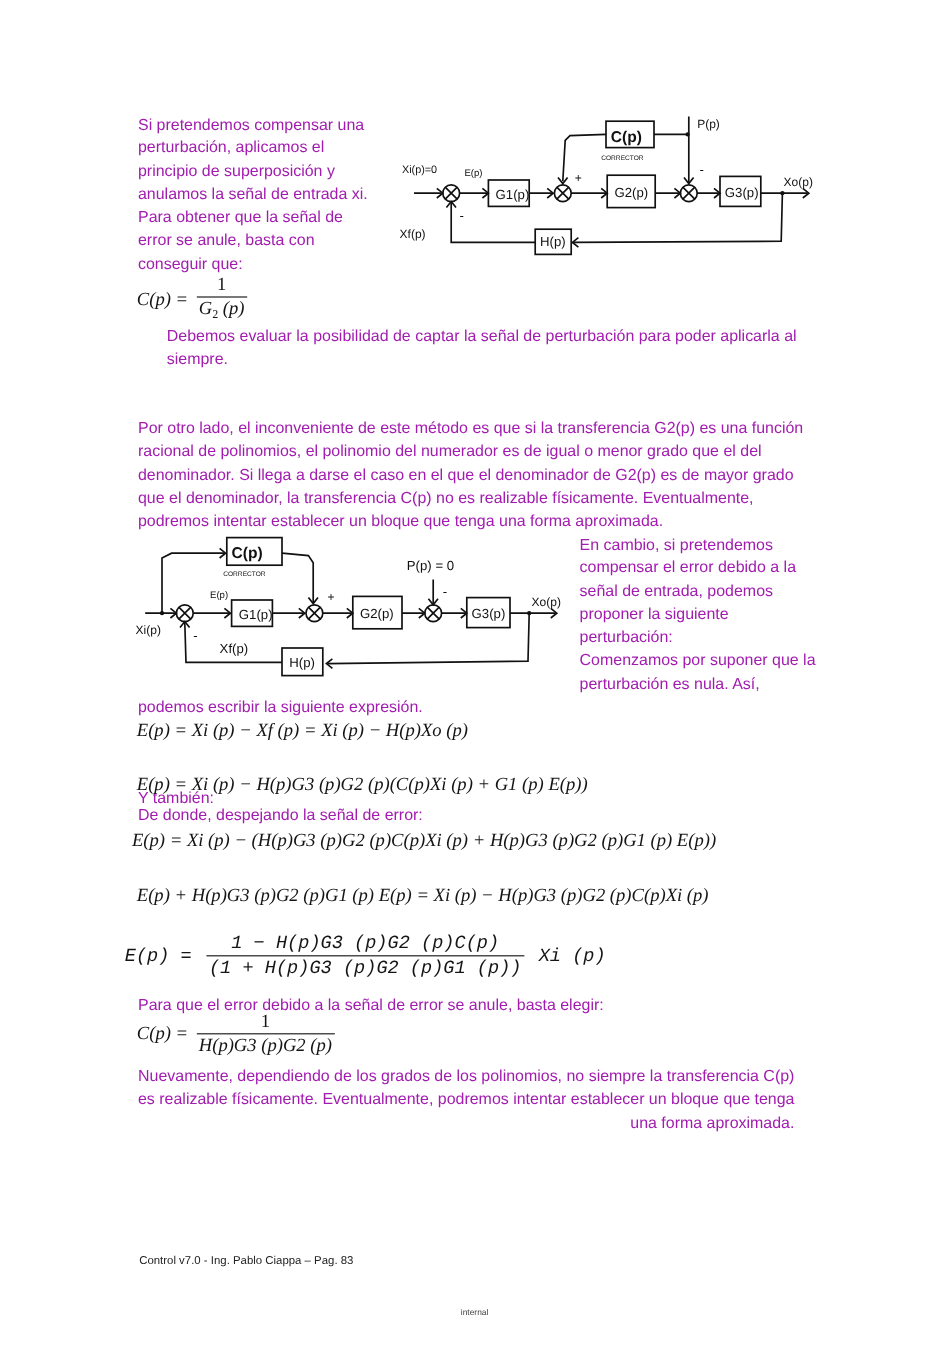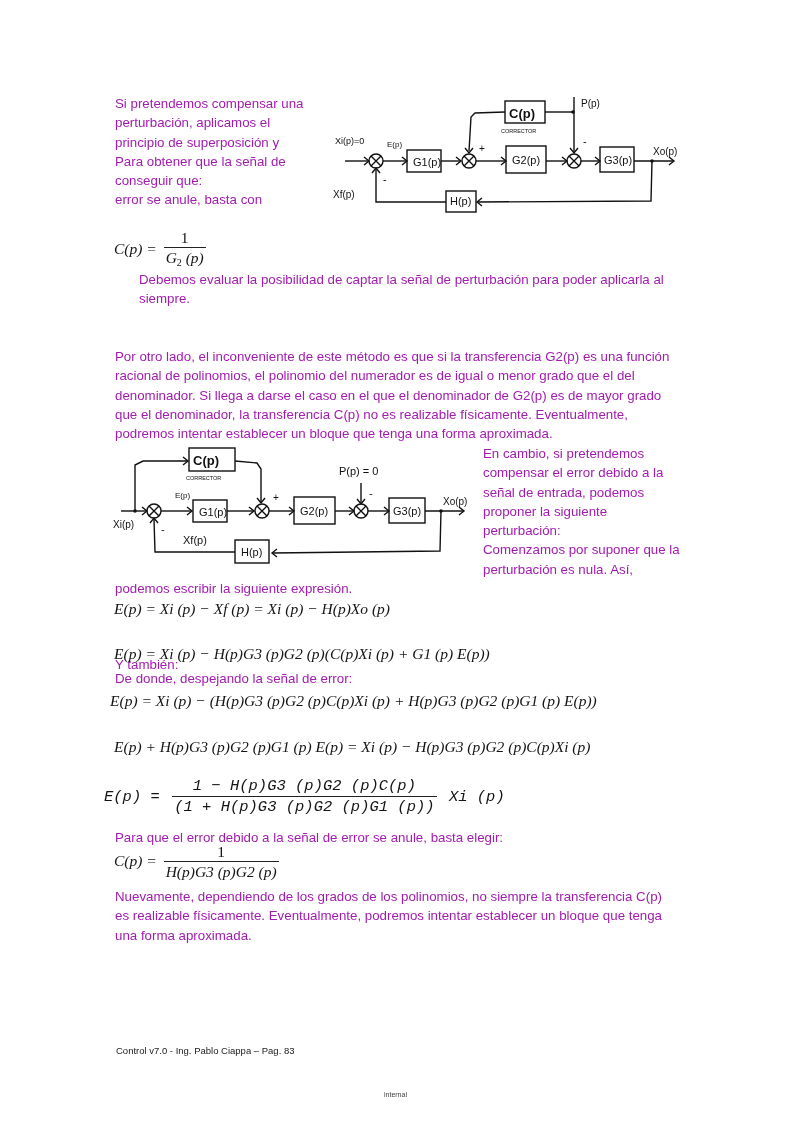--- a/index.html
+++ b/index.html
@@ -19,23 +19,24 @@
   svg text { font-family:"Liberation Sans", sans-serif; fill:#111; }
   svg .hand { stroke:#111; fill:none; stroke-width:1.4; }
 </style>
 </head>
 <body>
 
 <div class="txt" style="left:115px;top:94px;">
   <span class="line">Si pretendemos compensar una</span>
   <span class="line">perturbación, aplicamos el</span>
   <span class="line">principio de superposición y</span>
+  <span class="line">anulamos la señal de entrada xi.</span>
   <span class="line">Para obtener que la señal de</span>
+  <span class="line">error se anule, basta con</span>
   <span class="line">conseguir que:</span>
-  <span class="line">error se anule, basta con</span>
 </div>
 
 <div class="math" style="left:114px;top:228px;">
   <span>C(p) =</span>
   <span class="frac">
     <span class="num up">1</span>
     <span class="den"><span>G</span><sub class="up">2</sub><span> (p)</span></span>
   </span>
 </div>
 
@@ -210,20 +211,20 @@
 <div class="txt" style="left:115px;top:828px;">Para que el error debido a la señal de error se anule, basta elegir:</div>
 
 <div class="math" style="left:114px;top:842px;">
   <span>C(p) =</span>
   <span class="frac">
     <span class="num up">1</span>
     <span class="den">H(p)G3 (p)G2 (p)</span>
   </span>
 </div>
 
-<div class="txt" style="left:115px;top:887px;">
+<div class="txt" style="left:115px;top:887px;text-align:right;">
   <span class="line">Nuevamente, dependiendo de los grados de los polinomios, no siempre la transferencia C(p)</span>
   <span class="line">es realizable físicamente. Eventualmente, podremos intentar establecer un bloque que tenga</span>
   <span class="line">una forma aproximada.</span>
 </div>
 
 <div class="footer">Control v7.0 - Ing. Pablo Ciappa – Pag. 83</div>
 <div class="internal">internal</div>
 
 </body></html>

